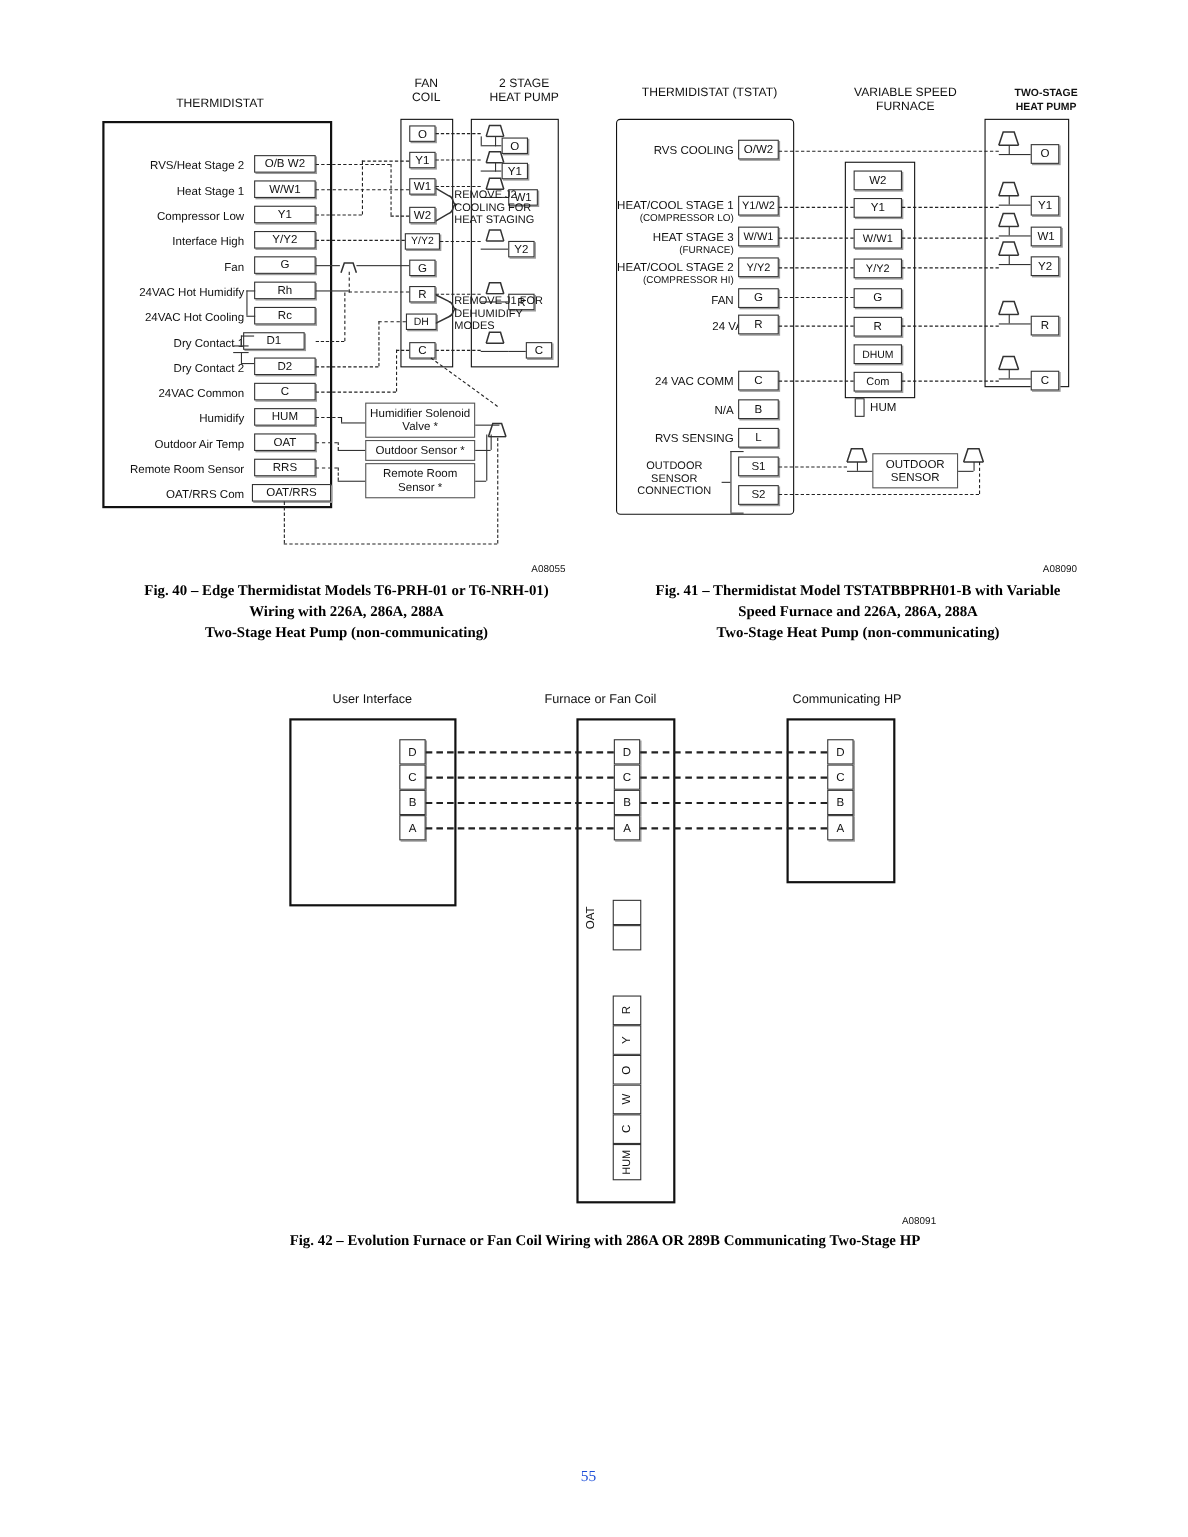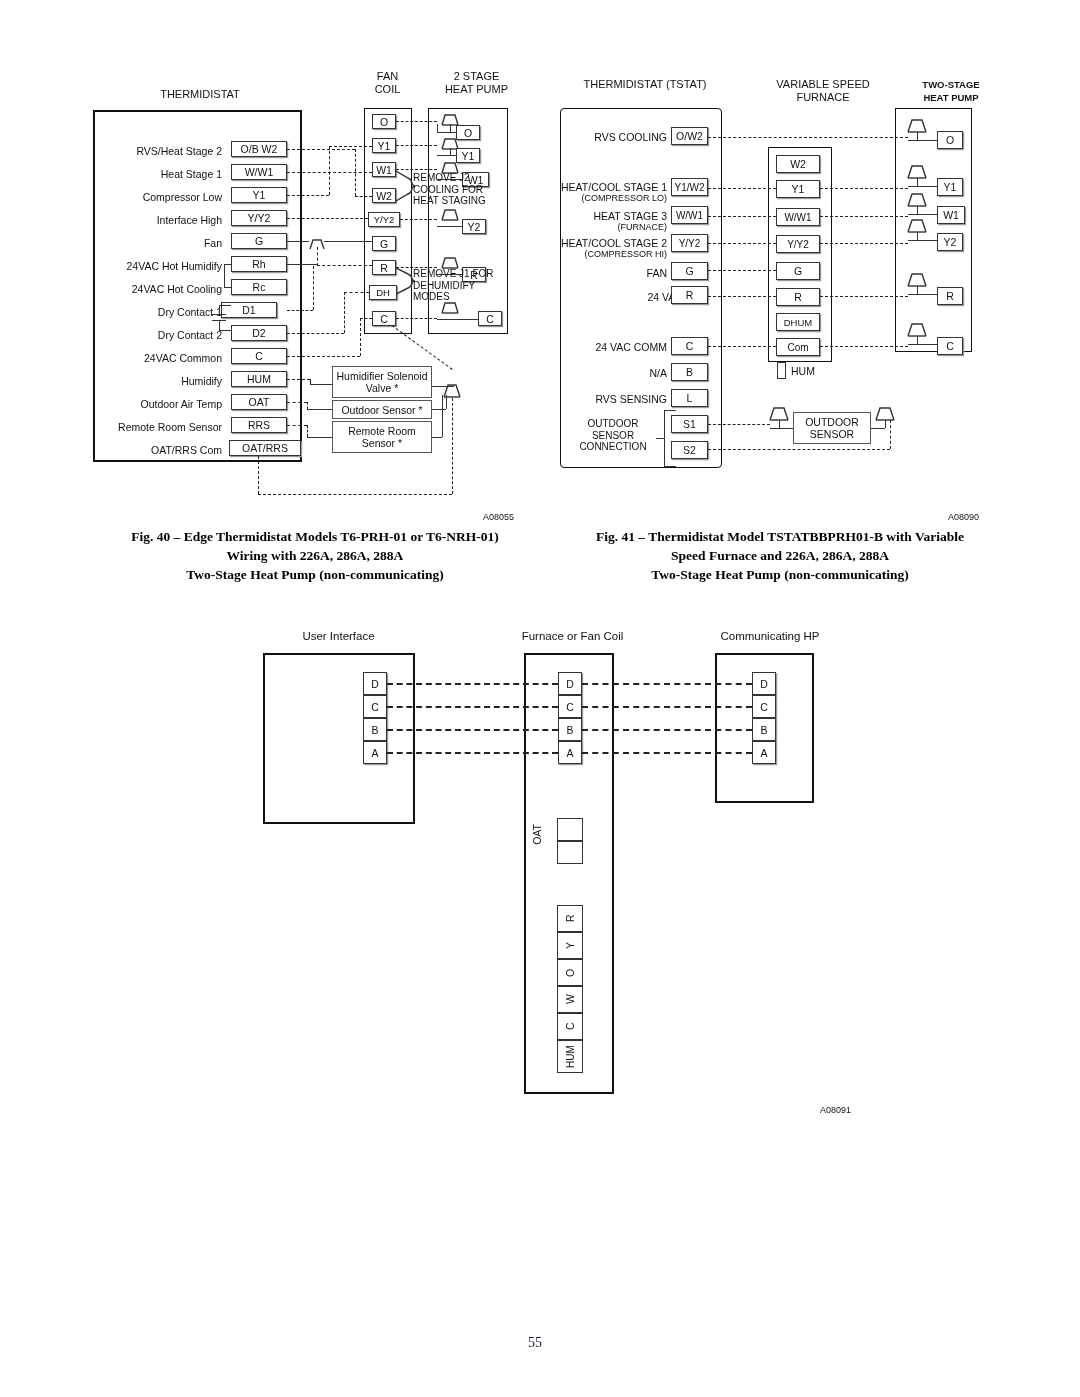--- a/index.html
+++ b/index.html
@@ -22,21 +22,21 @@
   .dash-h{position:absolute;border-top:1.6px dashed #222;height:0;}
   .dash-v{position:absolute;border-left:1.6px dashed #222;width:0;}
   .sol-h{position:absolute;border-top:1.4px solid #333;height:0;}
   .sol-v{position:absolute;border-left:1.4px solid #333;width:0;}
   .diag{position:absolute;transform-origin:0 0;border-top:1.4px dashed #222;height:0;}
   .wnut{position:absolute;}
   .box-lab{position:absolute;border:1.4px solid #555;background:#fff;display:flex;align-items:center;justify-content:center;text-align:center;font-size:10.5px;line-height:12px;color:#111;box-sizing:border-box;}
   .note{position:absolute;font-size:10px;line-height:11.5px;color:#111;white-space:pre-line;}
   .figid{position:absolute;font-size:9px;color:#111;}
   .caption{position:absolute;font-family:"Liberation Serif",serif;font-weight:bold;font-size:13.5px;line-height:19px;text-align:center;color:#000;}
-  .pagenum{position:absolute;font-family:"Liberation Serif",serif;font-size:14px;color:#0f172a;}
+  .pagenum{position:absolute;font-family:"Liberation Serif",serif;font-size:14px;color:#1d4ed8;}
   .rot-lab{position:absolute;font-size:10.5px;color:#111;writing-mode:vertical-rl;transform:rotate(180deg);}
 </style>
 </head>
 <body>
 
 <div class="page">
 
   <div class="abs" style="left:0;top:0;width:540px;height:530px;">
 
     <div class="hdr" style="left:100px;top:88px;width:200px;">THERMIDISTAT</div>
@@ -439,21 +439,21 @@
   <div class="caption" style="left:85px;top:527px;width:460px;white-space:pre-line;">Fig. 40 – Edge Thermidistat Models T6-PRH-01 or T6-NRH-01)
 Wiring with 226A, 286A, 288A
 Two-Stage Heat Pump (non-communicating)</div>
   <div class="caption" style="left:560px;top:527px;width:440px;white-space:pre-line;">Fig. 41 – Thermidistat Model TSTATBBPRH01-B with Variable
 Speed Furnace and 226A, 286A, 288A
 Two-Stage Heat Pump (non-communicating)</div>
 
   <div class="abs" style="left:0;top:600px;width:1044px;height:560px;">
 
     <div class="lbl c" style="left:266px;top:31px;width:145px;text-align:center;font-size:11.5px;">User Interface</div>
-    <div class="lbl c" style="left:495px;top:31px;width:155px;text-align:center;font-size:11.5px;">Furnace or Fan Coil</div>
+    <div class="lbl c" style="left:495px;top:31px;width:155px;text-align:left;font-size:11.5px;">Furnace or Fan Coil</div>
     <div class="lbl c" style="left:695px;top:31px;width:150px;text-align:center;font-size:11.5px;">Communicating HP</div>
 
     <div class="enc" style="left:263px;top:53px;width:148px;height:167px;"></div>
     <div class="enc" style="left:524px;top:53px;width:86px;height:437px;"></div>
     <div class="enc" style="left:715px;top:53px;width:95px;height:146px;"></div>
 
     <div class="term shadow" style="left:363px;top:72px;width:24px;height:23px;">D</div>
     <div class="term shadow" style="left:363px;top:95px;width:24px;height:23px;">C</div>
     <div class="term shadow" style="left:363px;top:118px;width:24px;height:23px;">B</div>
     <div class="term shadow" style="left:363px;top:141px;width:24px;height:23px;">A</div>
@@ -485,16 +485,17 @@
     <div class="term vert" style="left:557px;top:305px;width:26px;height:27px;">R</div>
     <div class="term vert" style="left:557px;top:332px;width:26px;height:27px;">Y</div>
     <div class="term vert" style="left:557px;top:359px;width:26px;height:27px;">O</div>
     <div class="term vert" style="left:557px;top:386px;width:26px;height:27px;">W</div>
     <div class="term vert" style="left:557px;top:413px;width:26px;height:27px;">C</div>
     <div class="term vert" style="left:557px;top:440px;width:26px;height:33px;font-size:10px;">HUM</div>
 
     <div class="figid" style="left:820px;top:505px;">A08091</div>
   </div>
 
+  <div class="caption" style="left:180px;top:1118px;width:740px;">Fig. 42 – Evolution Furnace or Fan Coil Wiring with 286A OR 289B Communicating Two-Stage HP</div>
 
   <div class="pagenum" style="left:528px;top:1335px;">55</div>
 
 </div>
 
 </body></html>

